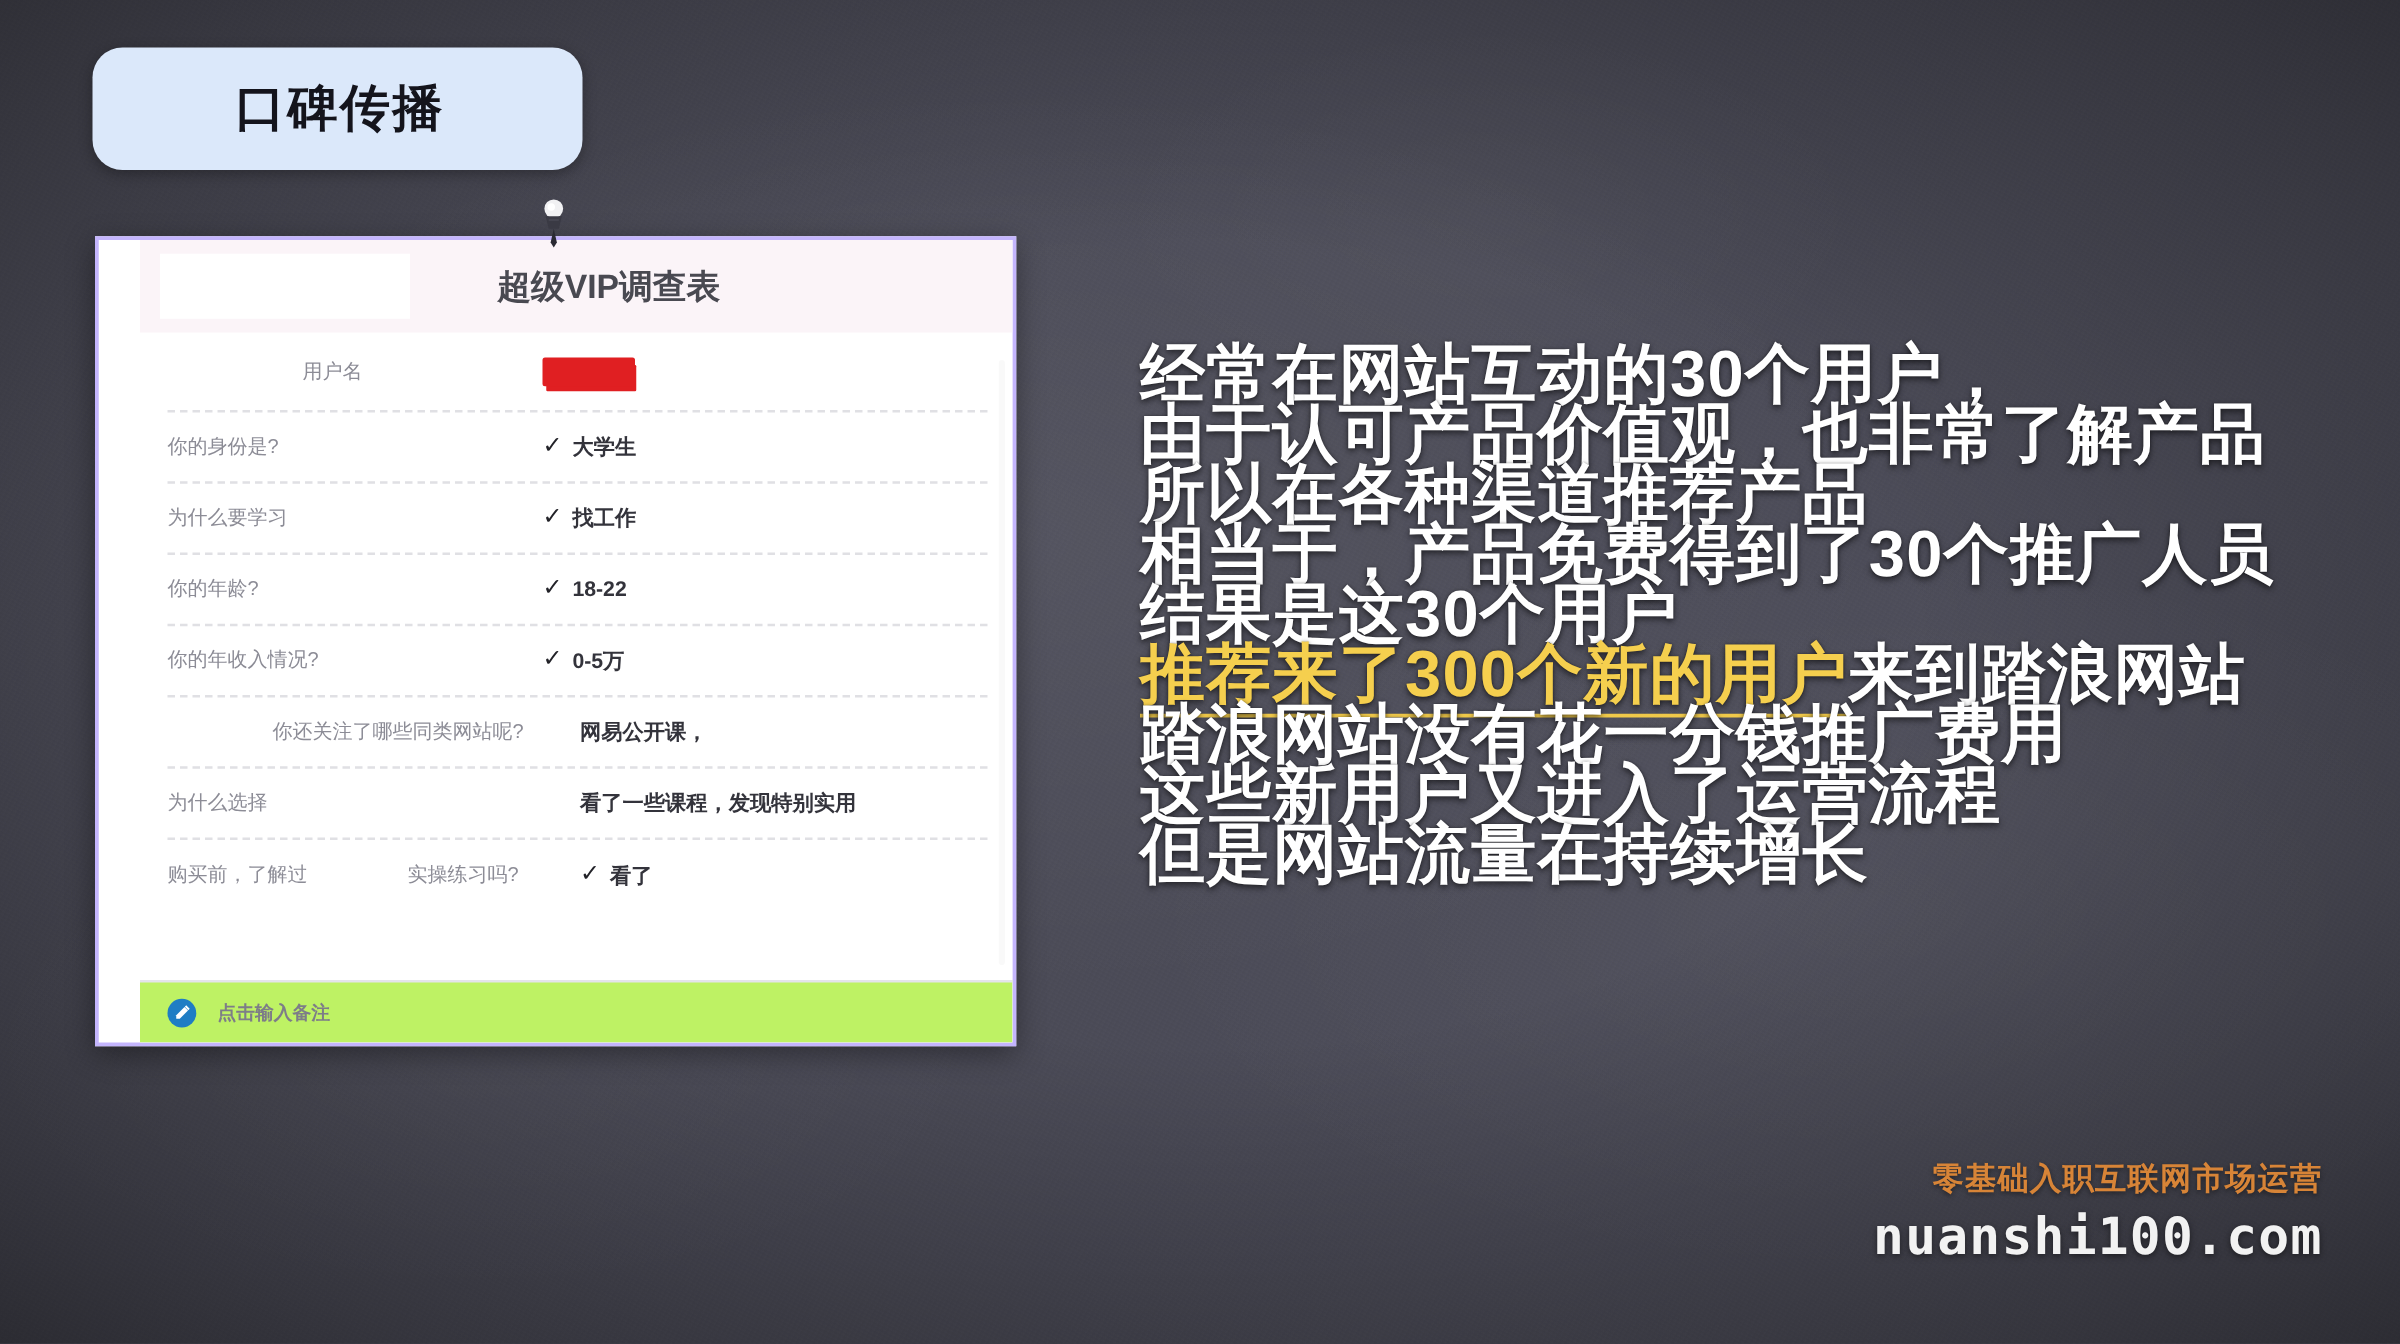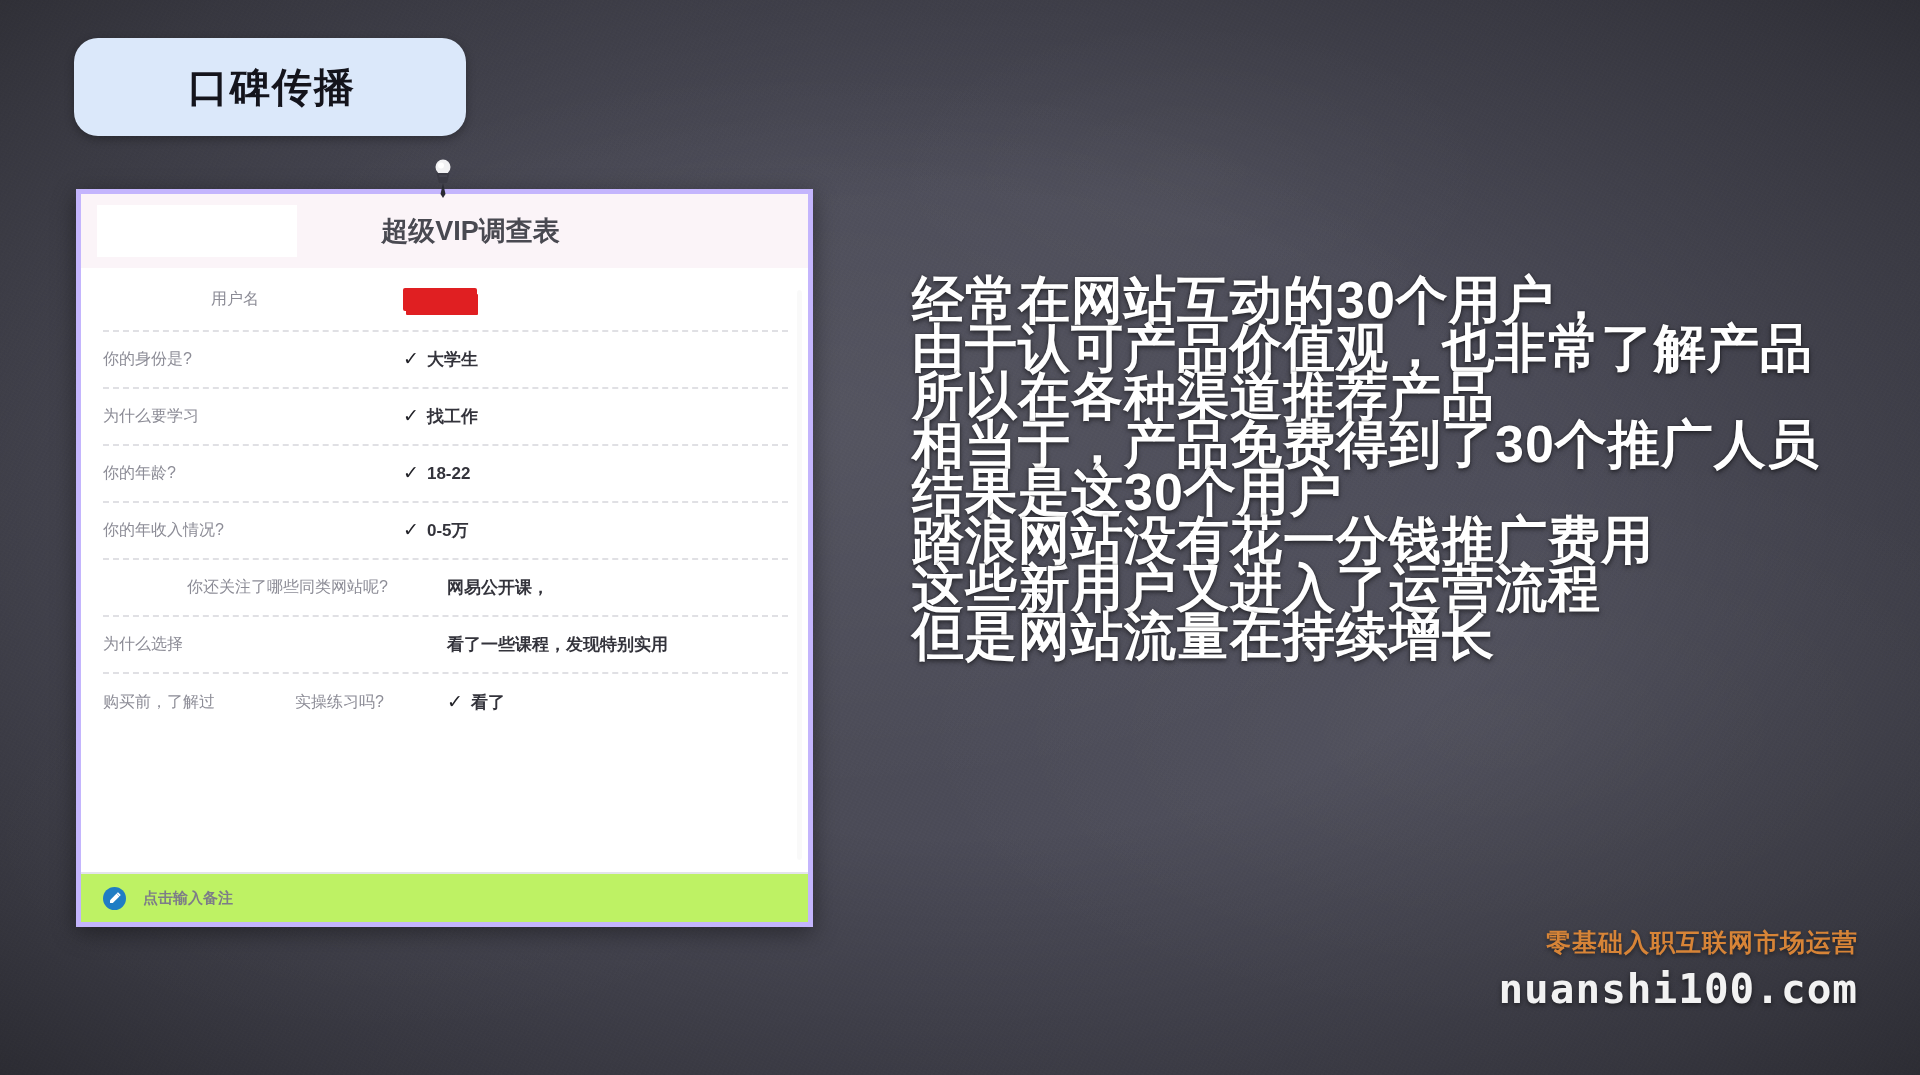--- a/index.html
+++ b/index.html
@@ -71,26 +71,27 @@
     letter-spacing: 2px;
     line-height: 1;
   }
 
   
   #survey-card {
     position: absolute;
     left: 76px;
     top: 189px;
     width: 737px;
-    height: 738px;
+    height: 648px;
     background: #ffffff;
-    border: 5px solid #c4b5fd;
+    border: 3px solid #c4b5fd;
     box-sizing: border-box;
     box-shadow: 0 6px 22px rgba(0,0,0,0.40);
     overflow: hidden;
+    padding-left: 33px;
   }
   #card-inner {
     position: relative;
     width: 100%;
     height: 100%;
     background: #ffffff;
     display: flex;
     flex-direction: column;
   }
 
@@ -181,21 +182,21 @@
     color: #222228;
     transform: translateY(-1px);
   }
   .row-label2 {
     position: absolute;
     left: 192px;
     font-size: 16px;
     color: #8c8c96;
     white-space: nowrap;
   }
-  .row-value.value-shift { left: 344px; justify-content: flex-end; }
+  .row-value.value-shift { left: 330px; justify-content: flex-end; }
   .redact {
     display: inline-block;
     width: 74px;
     height: 23px;
     background: #e01f22;
     border-radius: 2px;
     box-shadow: 2px 5px 0 -1px #e01f22;
   }
 
   
@@ -393,20 +394,21 @@
 
     </div>
   </div>
 
   <div id="narration">
     <div class="n-line">经常在网站互动的30个用户，</div>
     <div class="n-line">由于认可产品价值观，也非常了解产品</div>
     <div class="n-line">所以在各种渠道推荐产品</div>
     <div class="n-line">相当于，产品免费得到了30个推广人员</div>
     <div class="n-line">结果是这30个用户</div>
+    <div class="n-line"><span class="hl">推荐来了300个新的用户</span><span>来到踏浪网站</span></div>
     <div class="n-line">踏浪网站没有花一分钱推广费用</div>
     <div class="n-line">这些新用户又进入了运营流程</div>
     <div class="n-line">但是网站流量在持续增长</div>
   </div>
 
   <div id="branding">
     <div id="brand-cn">零基础入职互联网市场运营</div>
     <div id="brand-url">nuanshi100.com</div>
   </div>
 

